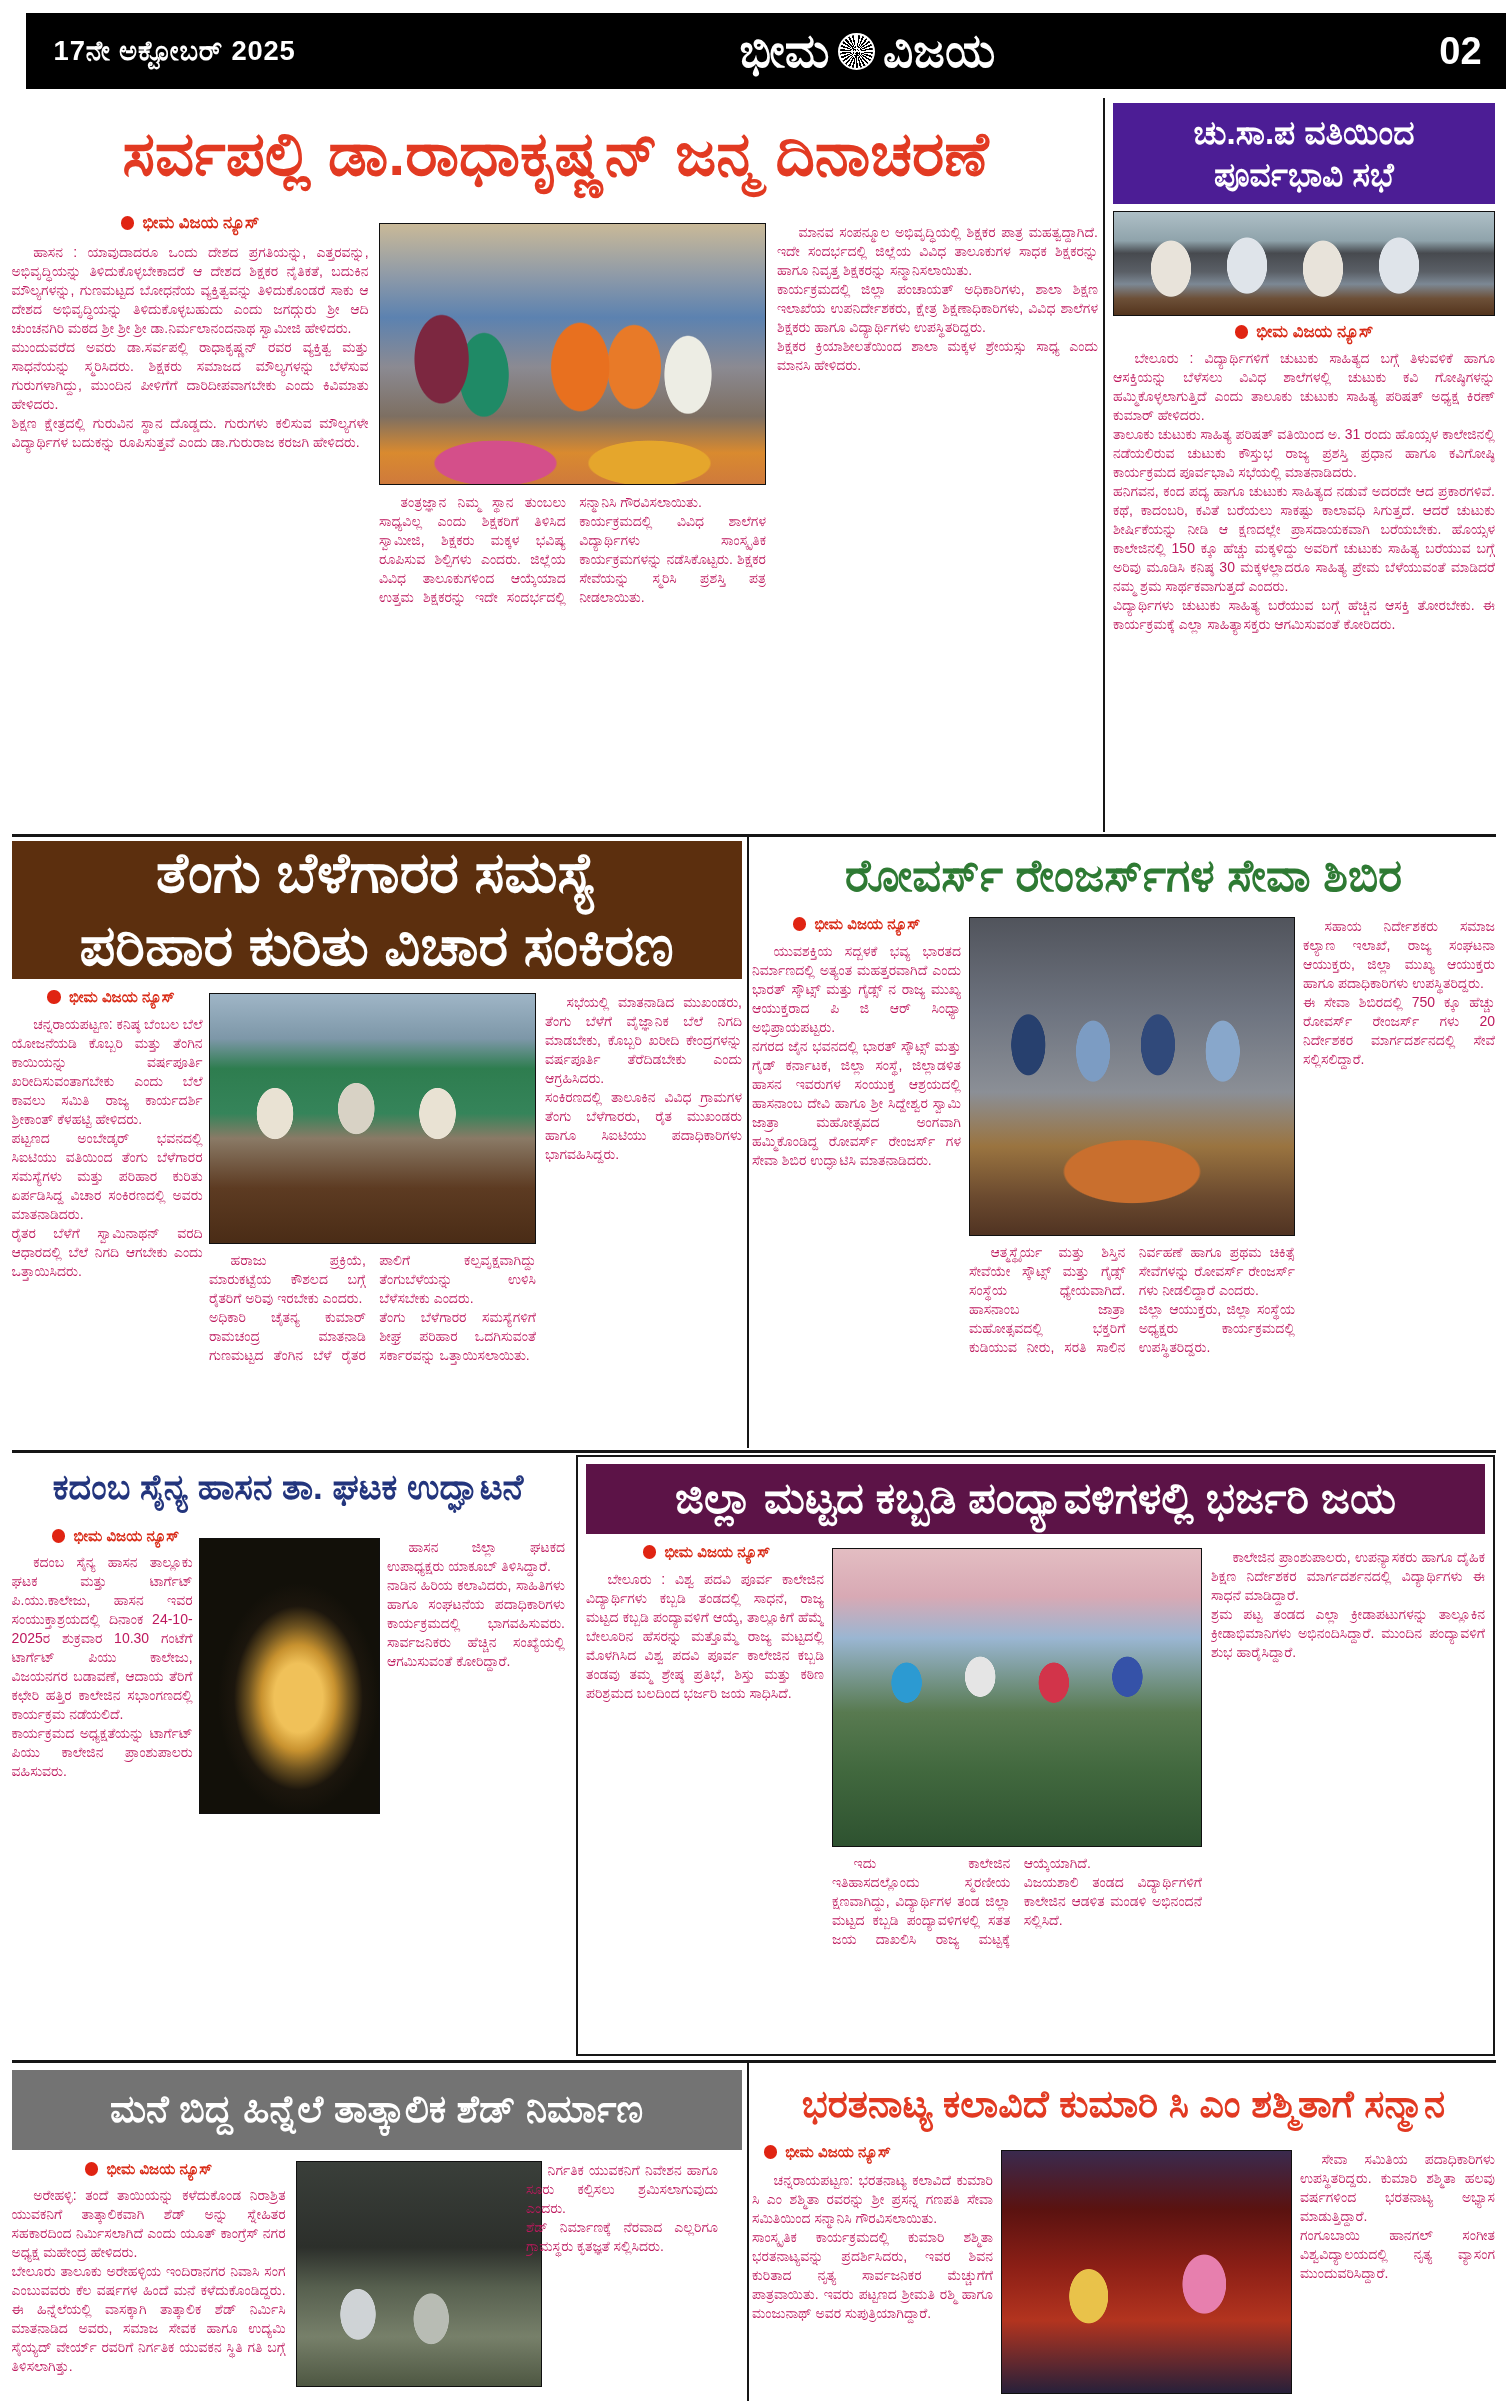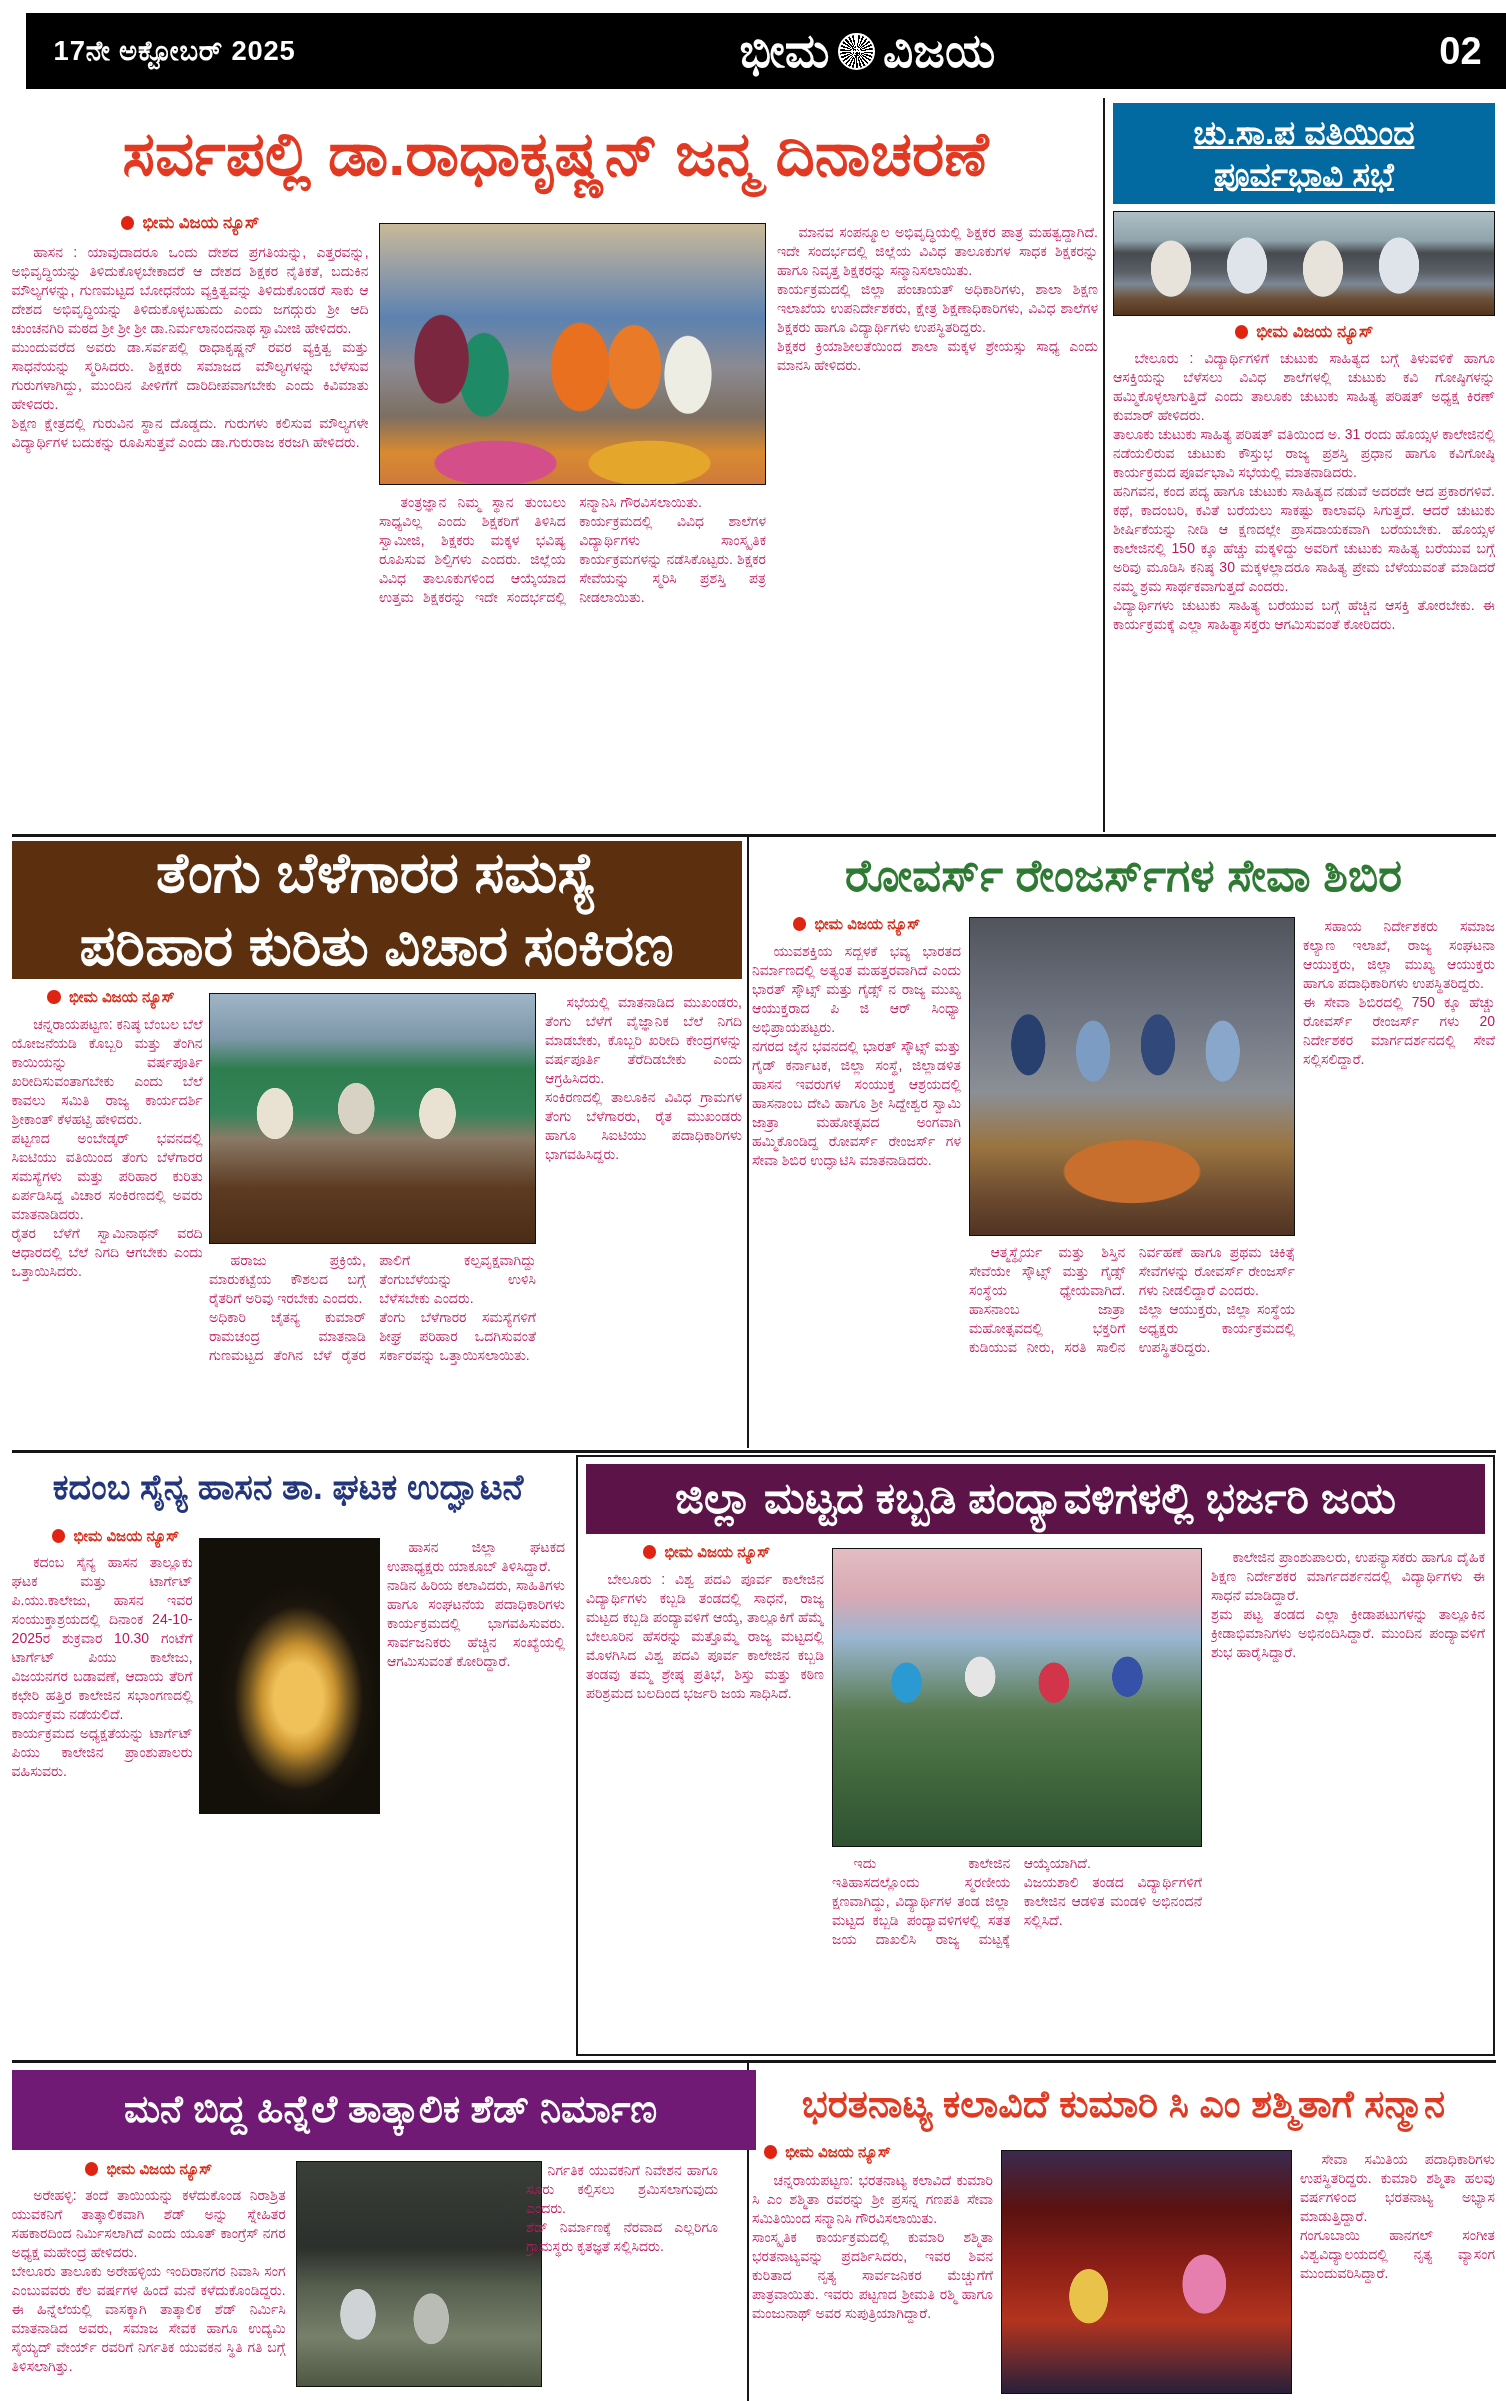--- a/index.html
+++ b/index.html
@@ -18,26 +18,26 @@
   .mast-page{font-size:38px;font-weight:bold;}
 
   
   .hline{background:#161616;height:2.5px;}
   .vline{background:#161616;width:1.7px;}
 
   
   .headline{font-weight:bold;text-align:center;overflow:hidden;}
   .hl-red{color:#e23a22;}
   .hl-box{color:#fff;display:flex;flex-direction:column;align-items:center;justify-content:center;}
-  .hl-blue{background:#0369a1;text-decoration:underline;}
+  .hl-blue{background:#4c1d95;}
   .hl-brown{background:#5c2f0e;}
   .hl-green-text{color:#2e7a33;}
   .hl-navy{color:#23357d;}
   .hl-purple{background:#5c1347;}
-  .hl-greenbox{background:#701a75;padding-left:14px;}
+  .hl-greenbox{background:#737373;}
 
   .byline{display:flex;align-items:center;justify-content:center;gap:8.3px;
           color:#d92b17;font-weight:bold;font-size:16.6px;white-space:nowrap;}
   .byline .dot{width:13.3px;height:13.3px;border-radius:50%;background:#e02412;flex:0 0 auto;}
 
   .body-text{font-size:14px;line-height:1.36;text-align:justify;white-space:pre-line;
              text-indent:21.6px;overflow:hidden;color:#be185d;}
   .two-col{column-count:2;column-gap:13.3px;}
 
   .photo{border:1.7px solid #101010;box-sizing:border-box;}

